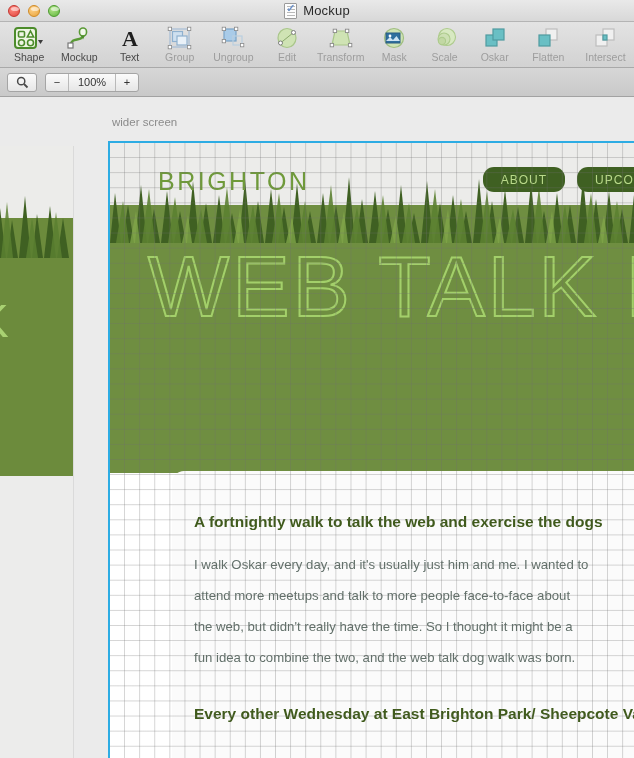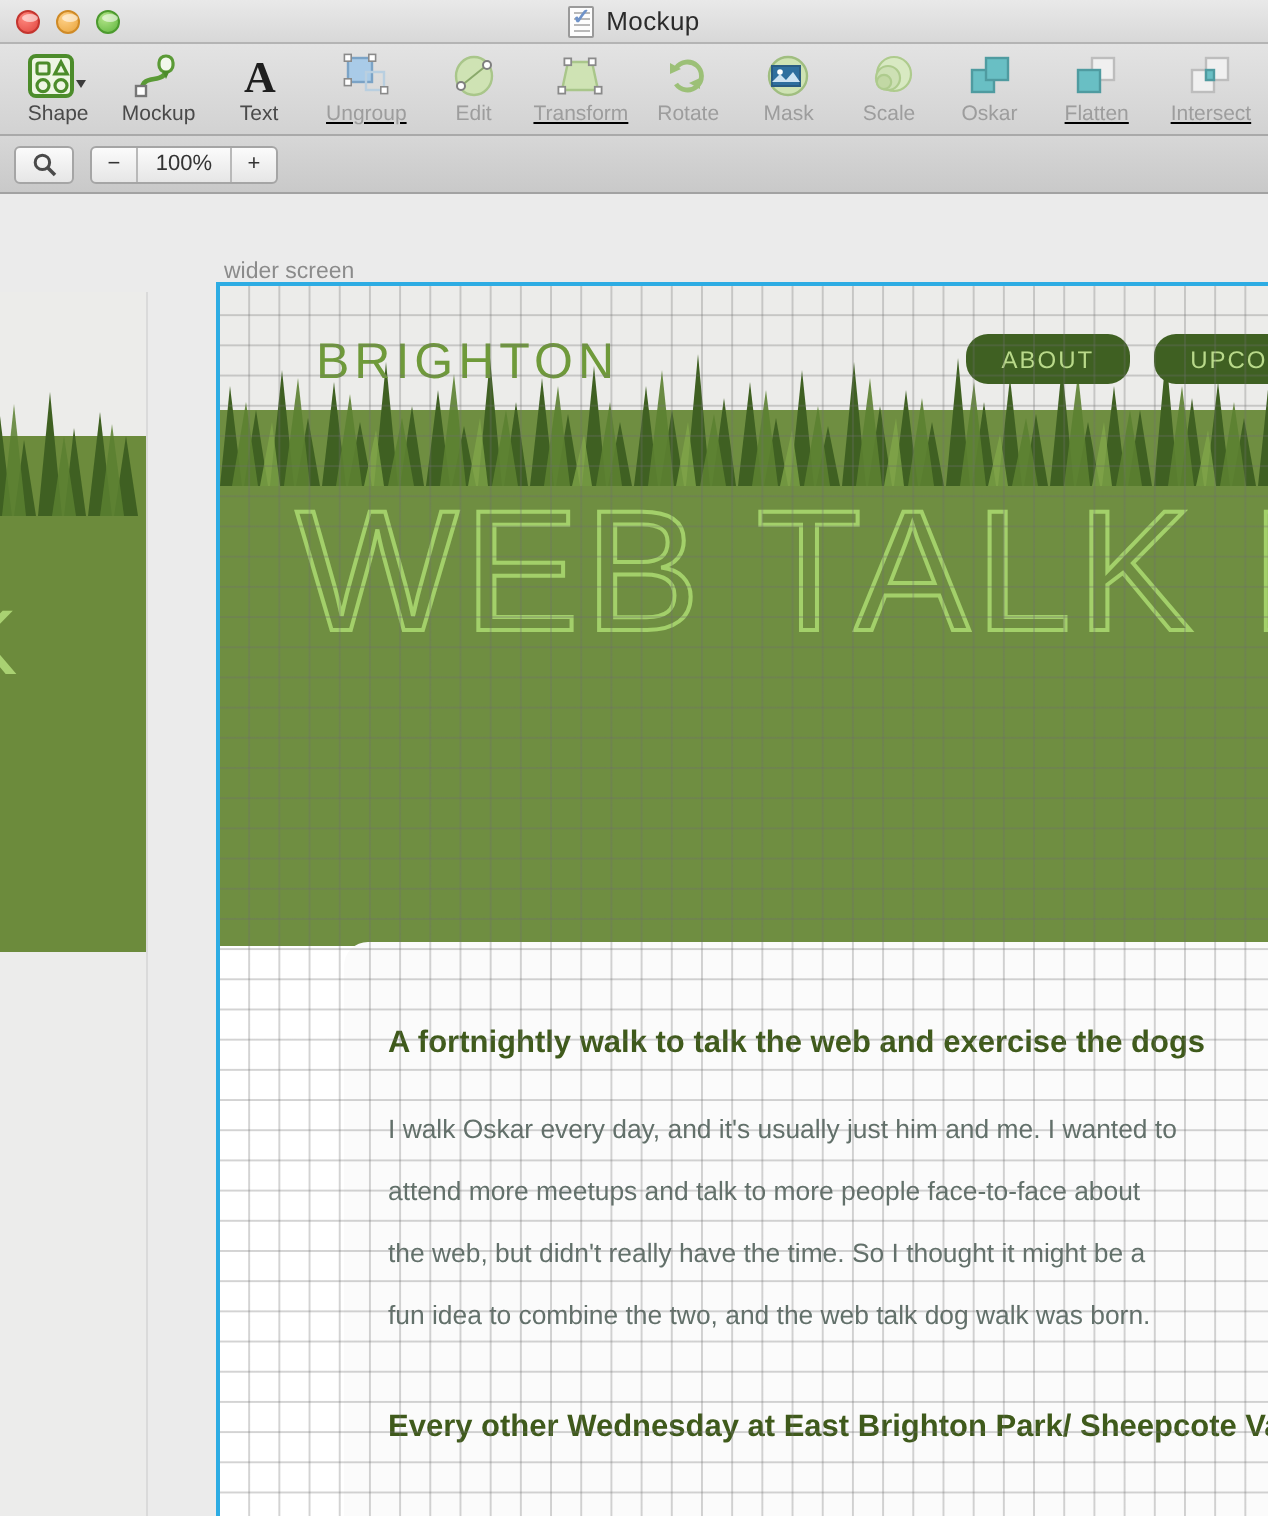--- a/index.html
+++ b/index.html
@@ -60,21 +60,21 @@
     overflow:hidden;
   }
   .tool {
     width: 51px; height: 46px;
     display:flex; flex-direction:column; align-items:center;
     padding-top: 3px;
   }
   .tool .ic { height: 26px; display:flex; align-items:center; justify-content:center; }
   .tool .lb { font-size: 10.5px; color:#4a4a4a; line-height:12px; white-space:nowrap; }
   .tool.dim .lb { color:#9d9d9d; }
-  .tool.wide { width: 58px; text-decoration: underline; }
+  .tool.wide { width: 58px; }
 
   svg { display:block; }
 
   
   .zoombar {
     height: 29px; width:100%;
     background: linear-gradient(to bottom, #d7d7d7 0%, #c9c9c9 100%);
     border-bottom: 1px solid #a2a2a2;
     display:flex; align-items:center; padding-left:7px; gap:8px;
   }
@@ -124,21 +124,21 @@
     height:22px;
   }
   .ab-left .walkword {
     position:absolute; left:-24px; top:148px;
     font-size:46px; color:#a9d172; letter-spacing:2px;
     font-family:"Liberation Sans", sans-serif; font-weight:300;
   }
 
   
   .ab-label {
-    position:absolute; left:112px; top:32px;
+    position:absolute; left:112px; top:18px;
     font-size:11.5px; color:#8b8b8b;text-align:center;
   }
 
   
   .ab-main {
     position:absolute; left:110px; top:45px; width:560px; height:615px;
     background:#fff; overflow:hidden;
     outline:2px solid #2dace3; outline-offset:0;
   }
   .ab-inner { position:absolute; inset:0; overflow:hidden; }
@@ -239,20 +239,36 @@
 
     <div class="tool">
       <div class="ic">
         <svg width="24" height="24" viewBox="0 0 24 24">
           <text x="12" y="20" font-family="Liberation Serif, serif" font-size="22" font-weight="bold" text-anchor="middle" fill="#1f1f1f">A</text>
         </svg>
       </div>
       <div class="lb">Text</div>
     </div>
 
+    <div class="tool dim">
+      <div class="ic">
+        <svg width="28" height="24" viewBox="0 0 28 24">
+          <rect x="4" y="3" width="19" height="18" fill="none" stroke="#9ab6d4" stroke-width="1"></rect>
+          <rect x="6.5" y="5.5" width="10" height="10" fill="#cfe0ef" stroke="#8fb1cf" stroke-width="1.2"></rect>
+          <rect x="11" y="10" width="10" height="9" fill="#e9f1f8" stroke="#8fb1cf" stroke-width="1.2"></rect>
+          <g fill="#fff" stroke="#8a8a8a" stroke-width=".8">
+            <rect x="2.2" y="1.2" width="3.4" height="3.4"></rect>
+              <rect x="21.4" y="1.2" width="3.4" height="3.4"></rect>
+            <rect x="2.2" y="19.4" width="3.4" height="3.4"></rect>
+              <rect x="21.4" y="19.4" width="3.4" height="3.4"></rect>
+          </g>
+        </svg>
+      </div>
+      <div class="lb">Group</div>
+    </div>
 
     <div class="tool dim wide">
       <div class="ic">
         <svg width="28" height="24" viewBox="0 0 28 24">
           <rect x="5" y="3" width="12" height="12" fill="#a9cbe8" stroke="#7ba3c6" stroke-width="1.2"></rect>
           <rect x="14" y="10" width="9" height="9" fill="none" stroke="#b9cfe0" stroke-width="1.2"></rect>
           <g fill="#fff" stroke="#8a8a8a" stroke-width=".8">
             <rect x="3.2" y="1.2" width="3.4" height="3.4"></rect>
               <rect x="15.4" y="1.2" width="3.4" height="3.4"></rect>
             <rect x="3.2" y="13.4" width="3.4" height="3.4"></rect>
@@ -283,30 +299,20 @@
             <rect x="6.2" y="3.2" width="3.4" height="3.4"></rect>
               <rect x="18.4" y="3.2" width="3.4" height="3.4"></rect>
             <rect x="3.2" y="17.4" width="3.4" height="3.4"></rect>
               <rect x="21.4" y="17.4" width="3.4" height="3.4"></rect>
           </g>
         </svg>
       </div>
       <div class="lb">Transform</div>
     </div>
 
-    <div class="tool dim">
-      <div class="ic">
-        <svg width="26" height="24" viewBox="0 0 26 24">
-          <path d="M7 8 A7 7 0 1 1 7 16" fill="none" stroke="#9cc077" stroke-width="2.4"></path>
-          <path d="M4 5.5 L9.5 8.5 L4 11 Z" fill="#9cc077"></path>
-          <path d="M19 18.5 L13.5 15.5 L19 13 Z" fill="#9cc077"></path>
-        </svg>
-      </div>
-      <div class="lb">Rotate</div>
-    </div>
 
 
     <div class="tool dim">
       <div class="ic">
         <svg width="26" height="24" viewBox="0 0 26 24">
           <circle cx="13" cy="12" r="9.5" fill="#cfe3b4" stroke="#a0be80" stroke-width="1.2"></circle>
           <rect x="5" y="7" width="14" height="10" fill="#2f6f9e" stroke="#2a5c83" stroke-width="1"></rect>
           <path d="M5 15 L9 11 L12 14 L15.5 10 L19 15 Z" fill="#cde3f2"></path>
           <circle cx="9" cy="10" r="1.4" fill="#fff"></circle>
         </svg>

